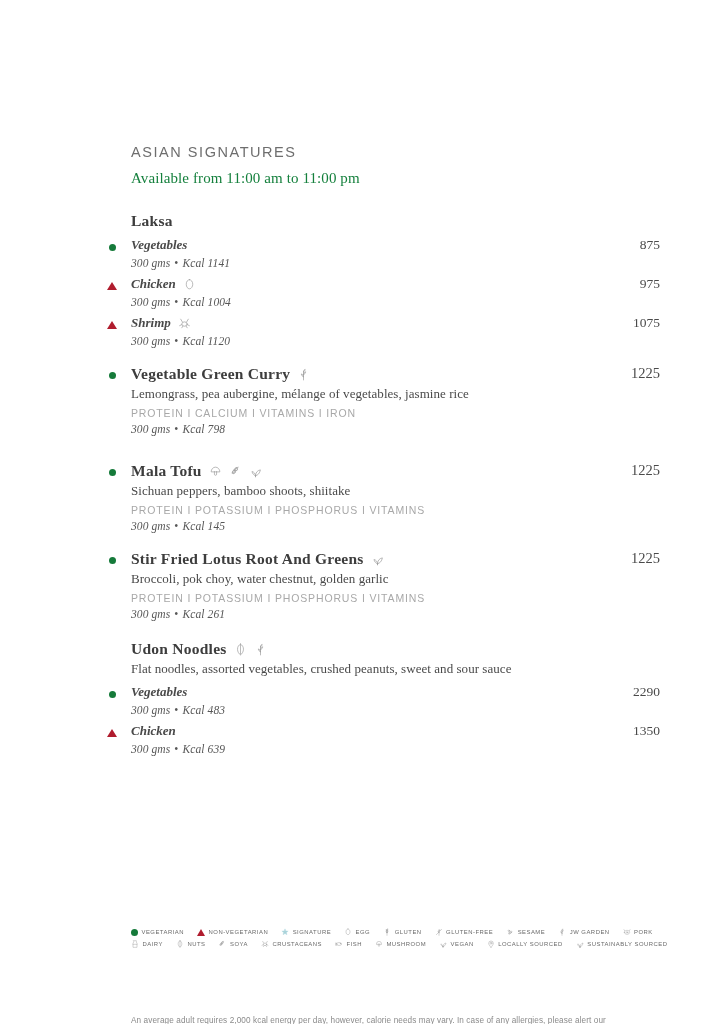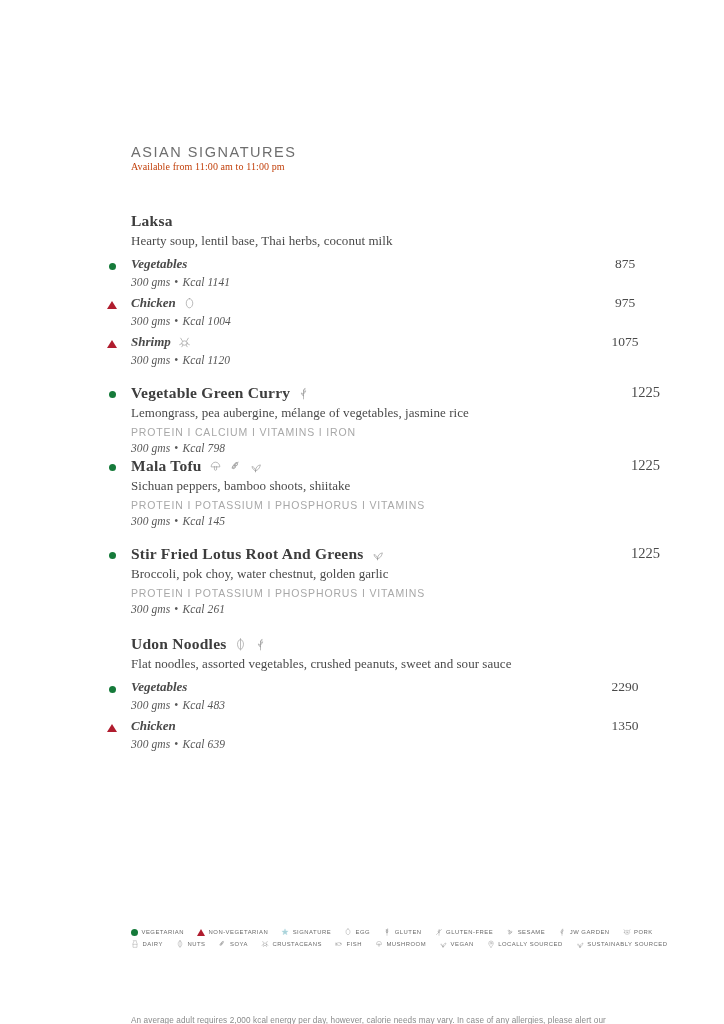--- a/index.html
+++ b/index.html
@@ -13,23 +13,23 @@
   .page { position:relative; width:724px; height:984px;padding-left:48px; }
 
   
   .section-head { position:absolute; left:131px; top:144px; }
   .section-title {
     font-family:"Liberation Sans", sans-serif;
     font-size:14.5px; letter-spacing:1.55px;
     color:#6e6e6e; font-weight:400;
   }
   .section-hours {
-    margin-top:1px;
-    font-family:"Liberation Serif", serif;
-    font-size:10px; color:#c2410c; letter-spacing:.1px;
+    margin-top:10px;
+    font-family:"Liberation Serif", serif;
+    font-size:15px; color:#15803d; letter-spacing:.1px;
   }
 
   
   .menu { position:absolute; left:104px; top:212px; width:556px; }
 
   .group { position:relative; }
 
   .row { position:relative; display:flex; align-items:flex-start; }
 
   .marker { position:absolute; left:0px; width:16px; text-align:center; }
@@ -72,21 +72,21 @@
     font-style:italic; font-size:11.5px; color:#575757;
     margin-top:4px; letter-spacing:.1px;
   }
   .meta .sep { font-style:normal; padding:0 1px; }
 
   .price {
     position:absolute; right:0; top:0;
     font-family:"Liberation Serif", serif;
     font-size:14.5px; color:#4a4a4a; text-align:right; width:70px;
   }
-  .price.small { font-size:13.5px;text-align:center; }
+  .price.small { font-size:13.5px; }
 
   
   .ic { display:inline-block; width:13px; height:13px; opacity:.72; flex:none; }
   .ic svg { display:block; width:13px; height:13px; }
 
   
   .legend { position:absolute; left:131px; top:928px; width:490px; }
   .legend-row {
     display:flex; align-items:center; flex-wrap:nowrap;
     margin-bottom:4px;
@@ -123,21 +123,20 @@
     <div class="section-hours">Available from 11:00 am to 11:00 pm</div>
   </div>
 
   <div class="menu" id="menu-root">
       <div class="group" style="margin-top: 0px;">
         <div class="row">
           <div class="body-col">
             <div class="dish-title">
               <span class="t">Laksa</span>
             </div>
-            <div class="desc">Hearty soup, lentil base, Thai herbs, coconut milk</div>
           </div>
         </div>
         <div class="row" style="margin-top: 7px;">
           <span class="marker"><span class="dot"></span></span>
           <div class="body-col">
             <div class="variant-name">
               <span>Vegetables</span>
             </div>
             <div class="meta"><span>300 gms</span><span class="sep"> • </span><span>Kcal 1141</span></div>
           </div>
@@ -188,21 +187,21 @@
                 </svg>
               </span>
             </div>
             <div class="desc">Lemongrass, pea aubergine, mélange of vegetables, jasmine rice</div>
             <div class="nutrients">PROTEIN I CALCIUM I VITAMINS I IRON</div>
             <div class="meta"><span>300 gms</span><span class="sep"> • </span><span>Kcal 798</span></div>
           </div>
           <div class="price">1225</div>
         </div>
       </div>
-      <div class="group" style="margin-top: 3px;">
+      <div class="group" style="margin-top: 27px;">
         <div class="row">
           <span class="marker"><span class="dot"></span></span>
           <div class="body-col">
             <div class="dish-title">
               <span class="t">Mala Tofu</span>
               <span class="ic">
                 <svg viewBox="0 0 24 24">
                   <path fill="none" stroke="#777" stroke-width="1.3" stroke-linecap="round" stroke-linejoin="round" d="M4 12a8 8 0 0 1 16 0z"></path>
                   <path fill="none" stroke="#777" stroke-width="1.3" stroke-linecap="round" stroke-linejoin="round" d="M10 12v5a2 2 0 0 0 4 0v-5"></path>
                 </svg>

